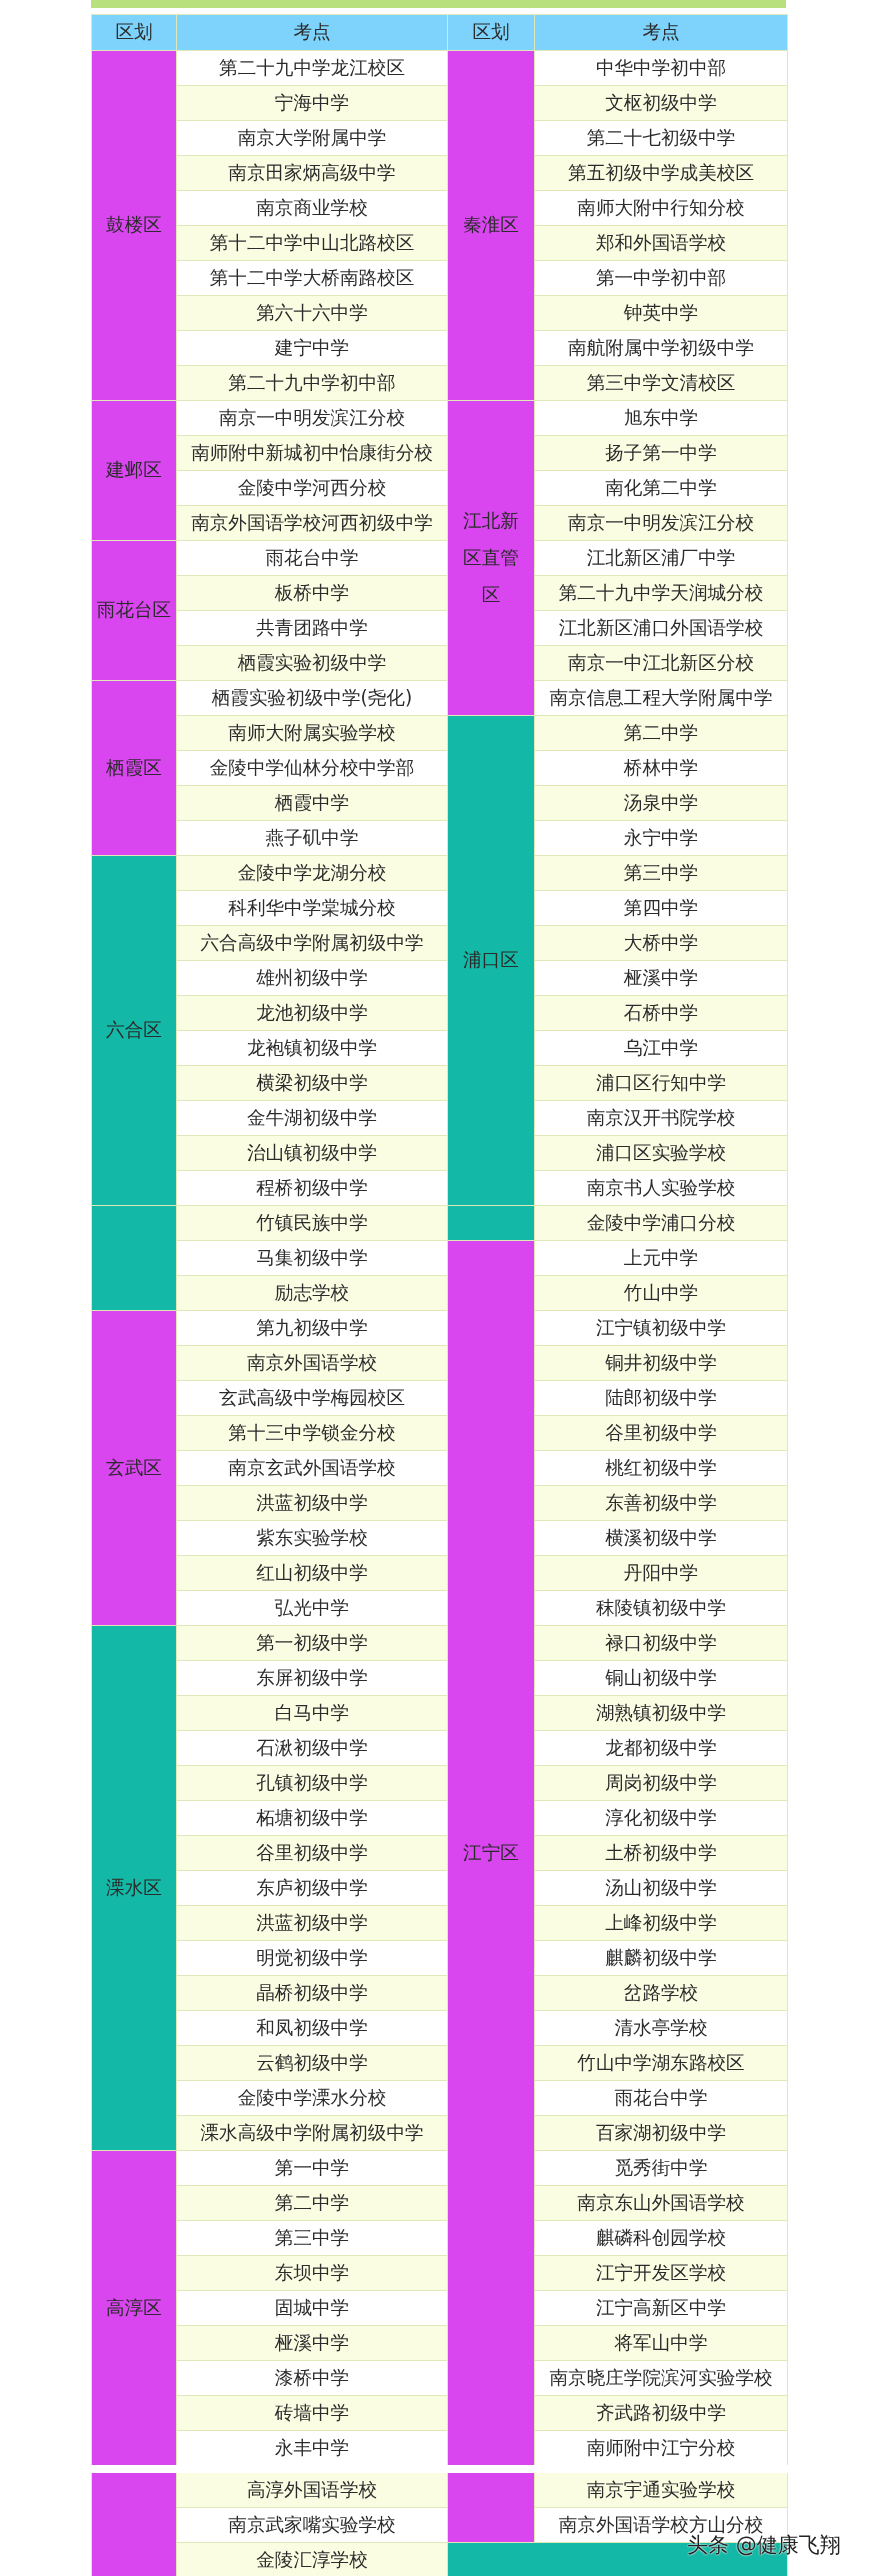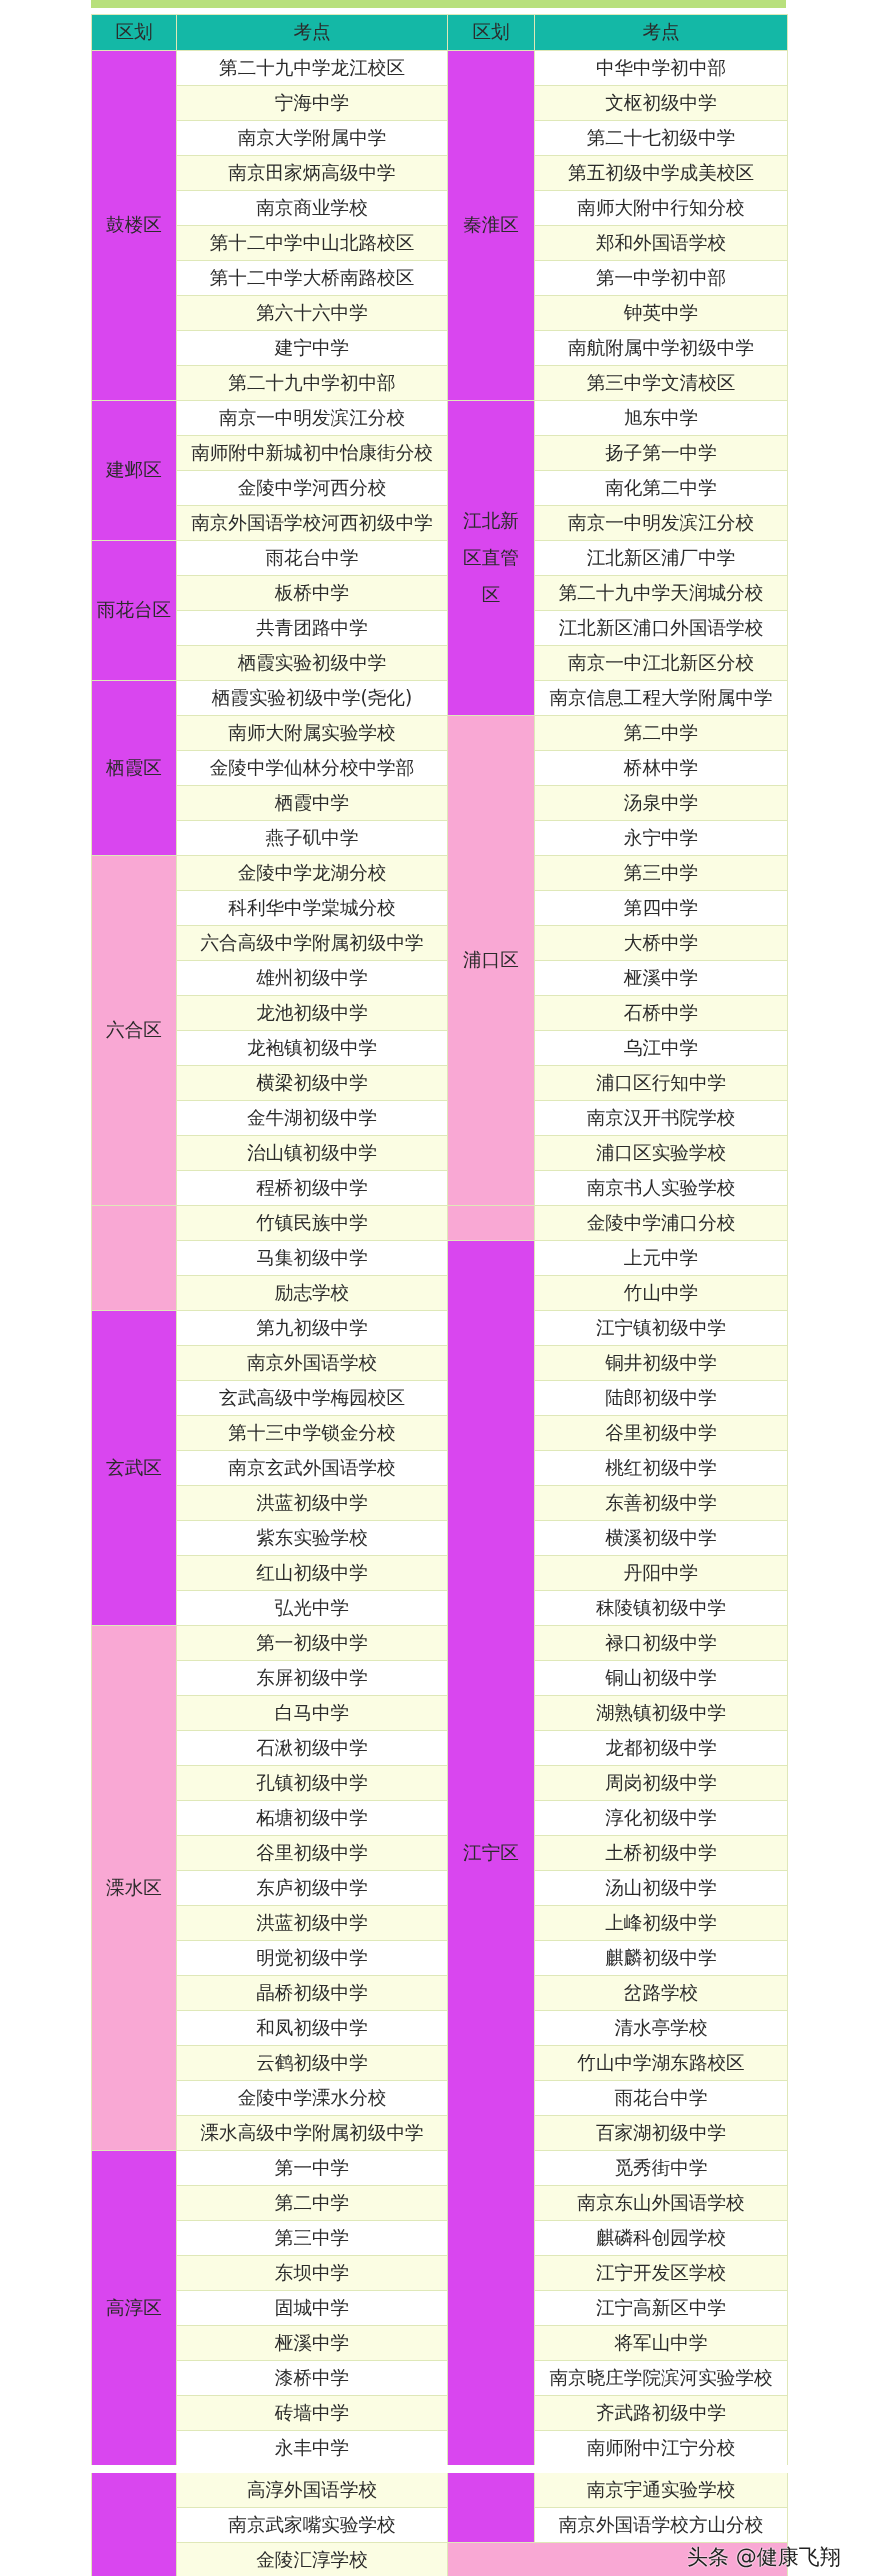--- a/index.html
+++ b/index.html
@@ -2,30 +2,30 @@
 <html style="font-size:13px"><head>
 <meta charset="utf-8">
 <style>
   html, body { margin:0; padding:0; background:#ffffff; }
   body { width:873px; height:2576px; position:relative; overflow:hidden;
          font-family:"DejaVu Sans","Liberation Sans",sans-serif; color:#2b2b2b; }
   .topbar { position:absolute; left:91px; top:0; width:695px; height:8px; background:#b8e07c; }
   table { position:absolute; left:91px; border-collapse:collapse; table-layout:fixed; width:695px; }
   td, th { border:0.8px solid #dfe8b8; text-align:center; vertical-align:middle;
            font-size:18.6px; font-weight:normal; height:34px; padding:0; white-space:nowrap; overflow:hidden; }
-  th { background:#14b8a6; height:35px; }
+  th { background:#7dd3fc; height:35px; }
   .c1 { width:85px; } .c2 { width:271px; } .c3 { width:87px; } .c4 { width:253px; }
   tr.odd td.s { background:#ffffff; }
   tr.even td.s { background:#fbfde3; }
   td.d { background:#d946ef; font-size:18.6px; line-height:36px; }
-  td.d.cream { background:#f9a8d4; }
+  td.d.cream { background:#14b8a6; }
   #t1 { top:13.7px; }
   #t2 { top:1205px; }
   .watermark { position:absolute; left:687px; top:2531px; font-size:21px; color:#222;
-               text-shadow:0 0 1.6px #fff, 0 0 1.6px #fff;margin-top:12px; }
+               text-shadow:0 0 1.6px #fff, 0 0 1.6px #fff; }
 </style>
 </head>
 <body>
 
 <div class="topbar"></div>
 
 <table id="t1">
   <colgroup>
       <col class="c1">
       <col class="c2">

